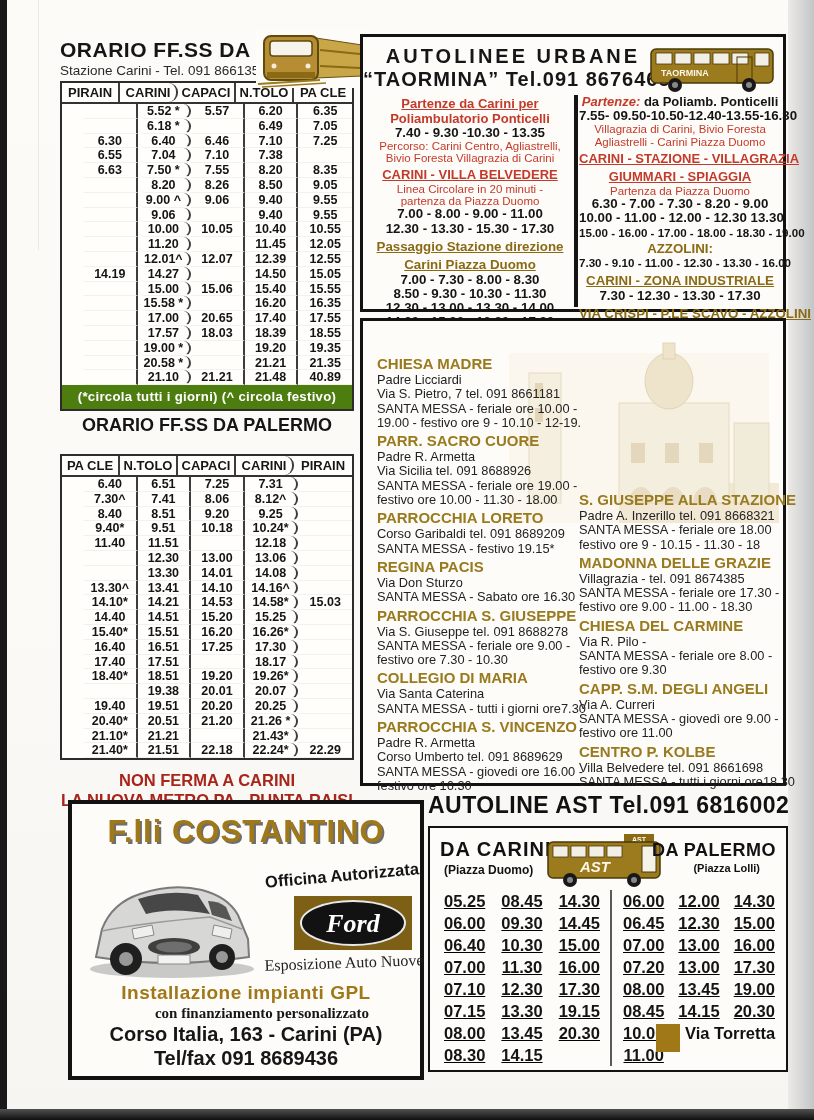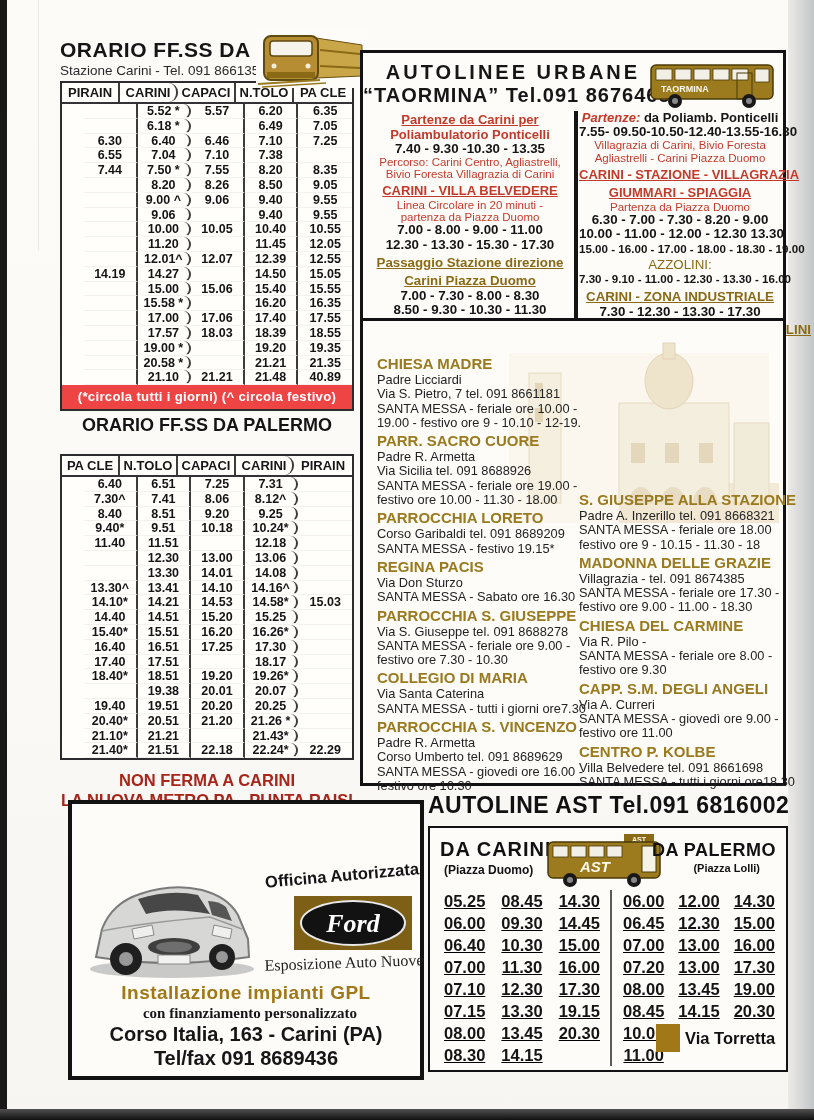--- a/index.html
+++ b/index.html
@@ -22,78 +22,78 @@
   .ttable{border:2px solid #2c2c2c;background:#fffefb;margin-top:3px;}
   .thead{display:grid;grid-template-columns:repeat(5,1fr);border-bottom:2px solid #333;}
   .thead .hc{font-size:13px;font-weight:700;text-align:center;padding:2px 0;color:#161616;
              border-right:2px solid #3c3c3c;white-space:nowrap;overflow:hidden;}
   .thead .hc:last-child{border-right:none;}
   .tbody{display:grid;grid-template-columns:repeat(5,1fr);grid-auto-rows:14.8px;margin-left:22px;}
   .trow{display:contents;}
   .tcell{font-size:12.5px;font-weight:700;color:#141414;text-align:center;line-height:14.8px;
          border-right:2px solid #3c3c3c;border-bottom:1px solid rgba(0,0,0,0.05);white-space:nowrap;overflow:hidden;}
   .trow .tcell:last-child{border-right:none;}
-  .tfoot{background:#ef4444;color:#fff;font-size:13.2px;font-weight:700;text-align:center;
+  .tfoot{background:#4d7c0f;color:#fff;font-size:13.2px;font-weight:700;text-align:center;
          padding:4px 0 5px;letter-spacing:.3px;}
   .t2-title{font-size:18px;font-weight:700;color:#151515;text-align:center;margin-bottom:18px;}
   .metro-note{font-size:16.5px;font-weight:700;color:#a8251c;text-align:center;line-height:20px;}
 
   
   .box{position:absolute;border:3px solid #121212;background:#fdfcf9;}
   .ta-title1{position:absolute;left:15px;top:8px;width:270px;text-align:center;font-size:20px;
              font-weight:700;letter-spacing:3px;color:#161616;white-space:nowrap;}
   .ta-title2{position:absolute;left:0px;top:31px;width:300px;text-align:center;font-size:20px;
              font-weight:700;letter-spacing:1px;color:#161616;white-space:nowrap;}
   .ta-col{position:absolute;top:56px;width:202px;text-align:center;}
   .ta-divider{position:absolute;left:211px;top:58px;width:4px;height:212px;background:#141414;}
   .ln{white-space:nowrap;}
   .rh{color:#c43a2a;font-weight:700;text-decoration:underline;font-size:13px;line-height:14.5px;margin-top:4px;}
   .rb{color:#c43a2a;font-weight:700;font-size:13px;line-height:14px;}
   .rs{color:#c43a2a;font-size:11.5px;line-height:12.3px;}
   .tm{color:#141414;font-weight:700;font-size:13.3px;line-height:14.2px;}
   .tm9{color:#141414;font-weight:700;font-size:11.6px;line-height:14px;}
   .gh{color:#8a6a14;font-weight:700;text-decoration:underline;font-size:13.3px;line-height:14.5px;margin-top:4px;}
-  .gb{color:#8a6a14;font-weight:400;font-size:13.3px;line-height:14.5px;margin-top:2px;}
+  .gb{color:#8a6a14;font-weight:700;font-size:13.3px;line-height:14.5px;margin-top:2px;}
   .rib{color:#c43a2a;font-weight:700;font-style:italic;font-size:13px;line-height:14px;margin-top:2px;}
   .rib .b{color:#141414;font-style:normal;font-weight:700;}
 
   
   .ch-col{position:absolute;width:200px;}
   .ch-name{color:#9a7a1e;font-weight:700;font-size:15px;line-height:18px;margin-top:2px;white-space:nowrap;}
   .ch-line{color:#222;font-size:12.8px;line-height:14.3px;white-space:nowrap;}
   .watermark{position:absolute;right:4px;top:2px;opacity:.55;}
 
   
   .co-brand{position:absolute;left:0;top:10px;width:100%;text-align:center;font-size:31px;font-weight:700;
             color:#a07818;letter-spacing:1px;text-shadow:2px 2px 0 #6e6e6e;white-space:nowrap;}
   .co-officina{position:absolute;left:190px;top:62px;width:160px;text-align:center;font-size:16.5px;
                font-weight:700;color:#141414;transform:rotate(-5deg);white-space:nowrap;}
   .co-ford{position:absolute;left:222px;top:92px;}
   .co-expo{position:absolute;left:172px;top:150px;width:200px;text-align:center;
            font-family:"Liberation Serif",serif;font-size:16px;color:#222;transform:rotate(-2deg);white-space:nowrap;}
   .co-gpl{position:absolute;left:0;top:178px;width:100%;text-align:center;font-size:19px;font-weight:700;
           color:#a07818;letter-spacing:.5px;}
-  .co-fin{position:absolute;left:4px;top:201px;width:100%;text-align:center;
+  .co-fin{position:absolute;left:16px;top:201px;width:100%;text-align:center;
           font-family:"Liberation Serif",serif;font-weight:700;font-size:15px;color:#161616;}
   .co-addr{position:absolute;left:0;top:219px;width:100%;text-align:center;font-size:20px;font-weight:700;color:#161616;}
   .co-tel{position:absolute;left:0;top:243px;width:100%;text-align:center;font-size:20px;font-weight:700;color:#161616;}
   .co-car{position:absolute;left:10px;top:55px;}
 
   
   .ast-heading{position:absolute;left:428px;top:792px;width:360px;text-align:right;font-size:23px;
                font-weight:700;color:#111;letter-spacing:.5px;white-space:nowrap;}
   .ast-h-left{position:absolute;left:10px;top:10px;font-size:20px;font-weight:700;color:#111;letter-spacing:1px;}
   .ast-h-left-sub{position:absolute;left:14px;top:35px;font-size:12px;font-weight:700;color:#111;}
   .ast-h-right{position:absolute;right:10px;top:12px;font-size:18px;font-weight:700;color:#111;letter-spacing:.5px;}
   .ast-h-right-sub{position:absolute;right:26px;top:34px;font-size:11px;font-weight:700;color:#111;}
   .ast-bus{position:absolute;left:116px;top:4px;}
   .ast-grid{position:absolute;top:62px;display:grid;grid-template-columns:repeat(3,1fr);grid-auto-rows:22px;text-decoration:underline;}
   .ast-grid .tcell{border:none;font-size:16.5px;line-height:22px;}
   .ast-divider{position:absolute;left:180px;top:62px;width:2px;height:176px;background:#5a5a5a;}
-  .ast-legend{position:absolute;left:226px;top:196px;display:flex;align-items:center;}
+  .ast-legend{position:absolute;left:226px;top:196px;display:flex;align-items:flex-start;}
   .ast-legend .swatch{width:24px;height:28px;background:#a07818;margin-right:5px;}
   .ast-legend .lbl{font-size:16.5px;font-weight:700;color:#111;white-space:nowrap;}
 </style>
 </head>
 <body>
 
 <div class="page">
   <div class="crease"></div>
   <div class="edge-left"></div>
   <div class="edge-right"></div>
@@ -121,31 +121,31 @@
         <span class="hc gold">CARINI</span>
         <span class="hc">CAPACI</span>
         <span class="hc">N.TOLO</span>
         <span class="hc">PA CLE</span>
       </div>
       <div class="tbody">
           <div class="trow"><span class="tcell"></span><span class="tcell gold">5.52 *</span><span class="tcell">5.57</span><span class="tcell">6.20</span><span class="tcell">6.35</span></div>
           <div class="trow"><span class="tcell"></span><span class="tcell gold">6.18 *</span><span class="tcell"></span><span class="tcell">6.49</span><span class="tcell">7.05</span></div>
           <div class="trow"><span class="tcell">6.30</span><span class="tcell gold">6.40</span><span class="tcell">6.46</span><span class="tcell">7.10</span><span class="tcell">7.25</span></div>
           <div class="trow"><span class="tcell">6.55</span><span class="tcell gold">7.04</span><span class="tcell">7.10</span><span class="tcell">7.38</span><span class="tcell"></span></div>
-          <div class="trow"><span class="tcell">7.44</span><span class="tcell gold">7.50 *</span><span class="tcell">7.55</span><span class="tcell">8.20</span><span class="tcell">8.35</span></div>
+          <div class="trow"><span class="tcell">6.63</span><span class="tcell gold">7.50 *</span><span class="tcell">7.55</span><span class="tcell">8.20</span><span class="tcell">8.35</span></div>
           <div class="trow"><span class="tcell"></span><span class="tcell gold">8.20</span><span class="tcell">8.26</span><span class="tcell">8.50</span><span class="tcell">9.05</span></div>
           <div class="trow"><span class="tcell"></span><span class="tcell gold">9.00 ^</span><span class="tcell">9.06</span><span class="tcell">9.40</span><span class="tcell">9.55</span></div>
           <div class="trow"><span class="tcell"></span><span class="tcell gold">9.06</span><span class="tcell"></span><span class="tcell">9.40</span><span class="tcell">9.55</span></div>
           <div class="trow"><span class="tcell"></span><span class="tcell gold">10.00</span><span class="tcell">10.05</span><span class="tcell">10.40</span><span class="tcell">10.55</span></div>
           <div class="trow"><span class="tcell"></span><span class="tcell gold">11.20</span><span class="tcell"></span><span class="tcell">11.45</span><span class="tcell">12.05</span></div>
           <div class="trow"><span class="tcell"></span><span class="tcell gold">12.01^</span><span class="tcell">12.07</span><span class="tcell">12.39</span><span class="tcell">12.55</span></div>
           <div class="trow"><span class="tcell">14.19</span><span class="tcell gold">14.27</span><span class="tcell"></span><span class="tcell">14.50</span><span class="tcell">15.05</span></div>
           <div class="trow"><span class="tcell"></span><span class="tcell gold">15.00</span><span class="tcell">15.06</span><span class="tcell">15.40</span><span class="tcell">15.55</span></div>
           <div class="trow"><span class="tcell"></span><span class="tcell gold">15.58 *</span><span class="tcell"></span><span class="tcell">16.20</span><span class="tcell">16.35</span></div>
-          <div class="trow"><span class="tcell"></span><span class="tcell gold">17.00</span><span class="tcell">17.06</span><span class="tcell">17.40</span><span class="tcell">17.55</span></div>
+          <div class="trow"><span class="tcell"></span><span class="tcell gold">17.00</span><span class="tcell">20.65</span><span class="tcell">17.40</span><span class="tcell">17.55</span></div>
           <div class="trow"><span class="tcell"></span><span class="tcell gold">17.57</span><span class="tcell">18.03</span><span class="tcell">18.39</span><span class="tcell">18.55</span></div>
           <div class="trow"><span class="tcell"></span><span class="tcell gold">19.00 *</span><span class="tcell"></span><span class="tcell">19.20</span><span class="tcell">19.35</span></div>
           <div class="trow"><span class="tcell"></span><span class="tcell gold">20.58 *</span><span class="tcell"></span><span class="tcell">21.21</span><span class="tcell">21.35</span></div>
           <div class="trow"><span class="tcell"></span><span class="tcell gold">21.10</span><span class="tcell">21.21</span><span class="tcell">21.48</span><span class="tcell">40.89</span></div>
         </div>
       <div class="tfoot">(*circola tutti i giorni) (^ circola festivo)</div>
     </div>
   </section>
 
   <section class="sec" style="left:60px;top:415px;width:294px;">
@@ -179,21 +179,21 @@
           <div class="trow"><span class="tcell">21.10*</span><span class="tcell">21.21</span><span class="tcell"></span><span class="tcell gold">21.43*</span><span class="tcell"></span></div>
           <div class="trow"><span class="tcell">21.40*</span><span class="tcell">21.51</span><span class="tcell">22.18</span><span class="tcell gold">22.24*</span><span class="tcell">22.29</span></div>
         </div>
     </div>
     <div class="metro-note" style="margin-top:10px;">
       <div>NON FERMA A CARINI</div>
       <div>LA NUOVA METRO PA - PUNTA RAISI</div>
     </div>
   </section>
 
-  <section class="box" style="left:360px;top:34px;width:420px;height:272px;margin-top:16px;">
+  <section class="box" style="left:360px;top:34px;width:420px;height:272px;">
     <div class="ta-title1">AUTOLINEE URBANE</div>
     <div class="ta-title2">“TAORMINA” Tel.091 8676465</div>
     <svg class="ta-bus" style="position:absolute;right:6px;top:6px;" width="128" height="52" viewBox="0 0 128 52">
       <rect x="2" y="6" width="122" height="34" rx="5" fill="#9c7a1e" stroke="#4a3a08" stroke-width="1.5"></rect>
       <rect x="7" y="10" width="16" height="11" fill="#f2efe6" stroke="#4a3a08" stroke-width="0.8"></rect>
       <rect x="26" y="10" width="16" height="11" fill="#f2efe6" stroke="#4a3a08" stroke-width="0.8"></rect>
       <rect x="45" y="10" width="16" height="11" fill="#f2efe6" stroke="#4a3a08" stroke-width="0.8"></rect>
       <rect x="64" y="10" width="16" height="11" fill="#f2efe6" stroke="#4a3a08" stroke-width="0.8"></rect>
       <rect x="83" y="10" width="16" height="11" fill="#f2efe6" stroke="#4a3a08" stroke-width="0.8"></rect>
       <rect x="106" y="10" width="14" height="13" fill="#f2efe6" stroke="#4a3a08" stroke-width="0.8"></rect>
@@ -309,20 +309,21 @@
         <div class="ch-line">Via A. Curreri</div>
         <div class="ch-line">SANTA MESSA - giovedì ore 9.00 -</div>
         <div class="ch-line">festivo ore 11.00</div>
         <div class="ch-name">CENTRO P. KOLBE</div>
         <div class="ch-line">Villa Belvedere tel. 091 8661698</div>
         <div class="ch-line">SANTA MESSA - tutti i giorni ore18.30</div>
       </div>
   </section>
 
   <section class="box" style="left:68px;top:800px;width:348px;height:272px;border-width:4px;">
+    <div class="co-brand">F.lli COSTANTINO</div>
     <svg class="co-car" width="180" height="125" viewBox="0 0 180 125">
       <ellipse cx="90" cy="110" rx="82" ry="9" fill="#c9c9c7"></ellipse>
       <path d="M14,98 L20,70 Q30,44 58,35 Q90,24 120,31 Q146,38 156,56 L166,80 L167,98 Q120,104 90,104 Q50,104 14,98 Z" fill="#d7d7d5" stroke="#7a7a7a" stroke-width="2"></path>
       <path d="M56,40 Q88,30 116,36 L128,55 Q90,48 64,55 Z" fill="#474747"></path>
       <path d="M130,56 L150,62 L144,48 Q137,42 126,42 Z" fill="#565656"></path>
       <path d="M20,72 Q60,64 128,58 L160,70" fill="none" stroke="#9a9a9a" stroke-width="1.5"></path>
       <ellipse cx="92" cy="88" rx="26" ry="9" fill="#3f3f3f"></ellipse>
       <ellipse cx="92" cy="88" rx="18" ry="5.5" fill="#6e6e6e"></ellipse>
       <polygon points="50,70 70,66 72,76 52,80" fill="#efefed" stroke="#8a8a8a"></polygon>
       <polygon points="132,66 150,70 148,80 130,76" fill="#efefed" stroke="#8a8a8a"></polygon>

